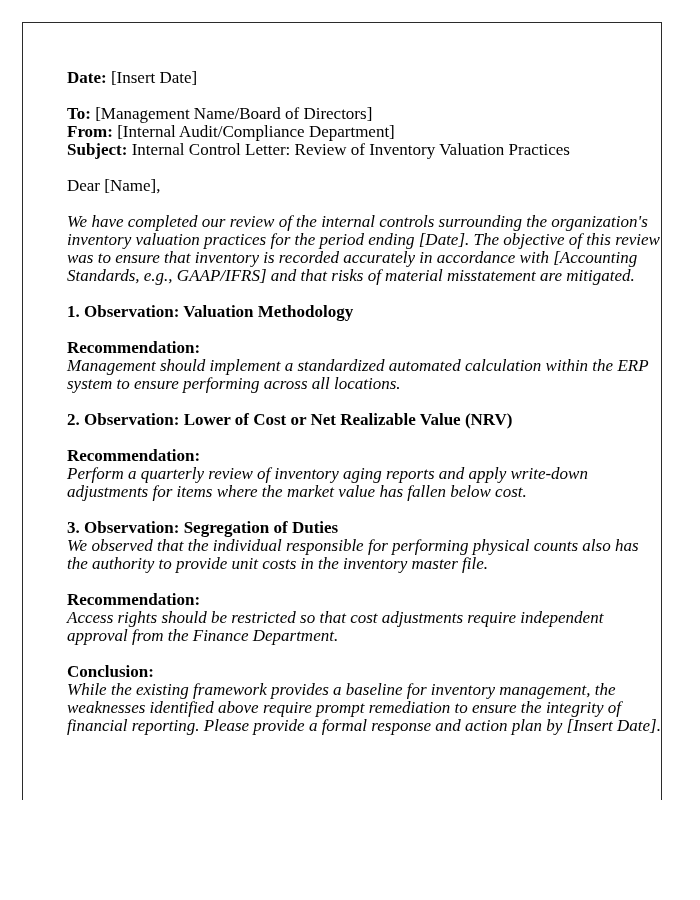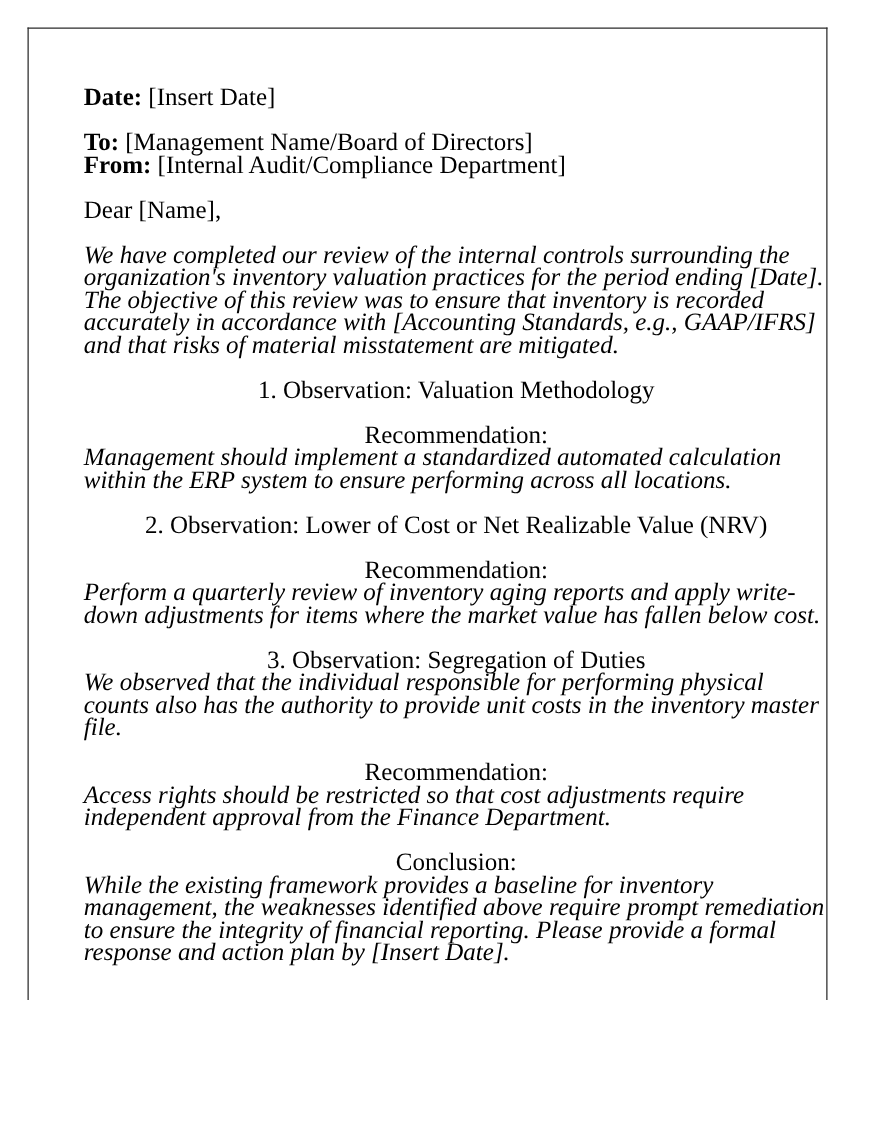--- a/index.html
+++ b/index.html
@@ -25,44 +25,43 @@
     border-bottom: none;
     box-sizing: border-box;
     background: #ffffff;
   }
 
   #letter-body {
     position: absolute;
     left: 44px;
     top: 46px;
     width: 596px;
-    font-size: 20px;
+    font-size: 17px;
     line-height: 18px;
   }
 
   .block {
     margin: 0 0 18px 0;
   }
   .block.tight {
     margin-bottom: 0;
   }
 
   .line {
     margin: 0;
     white-space: normal;
   }
 
   .lbl {
     font-weight: bold;
   }
 
   .heading {
-    font-weight: normal;
+    font-weight: bold;
     margin: 0;
-    text-align: center;
   }
 
   .para {
     margin: 0;
     text-align: left;
     font-style: italic;
   }
 </style>
 </head>
 <body>
@@ -70,20 +69,21 @@
 <div id="page-sheet">
   <div id="letter-body">
 
     <div class="block">
       <p class="line"><span class="lbl">Date:</span> <span>[Insert Date]</span></p>
     </div>
 
     <div class="block">
       <p class="line"><span class="lbl">To:</span> <span>[Management Name/Board of Directors]</span></p>
       <p class="line"><span class="lbl">From:</span> <span>[Internal Audit/Compliance Department]</span></p>
+      <p class="line"><span class="lbl">Subject:</span> <span>Internal Control Letter: Review of Inventory Valuation Practices</span></p>
     </div>
 
     <div class="block">
       <p class="line">Dear [Name],</p>
     </div>
 
     <div class="block">
       <p class="para">We have completed our review of the internal controls surrounding the organization's inventory valuation practices for the period ending [Date]. The objective of this review was to ensure that inventory is recorded accurately in accordance with [Accounting Standards, e.g., GAAP/IFRS] and that risks of material misstatement are mitigated.</p>
     </div>
 

